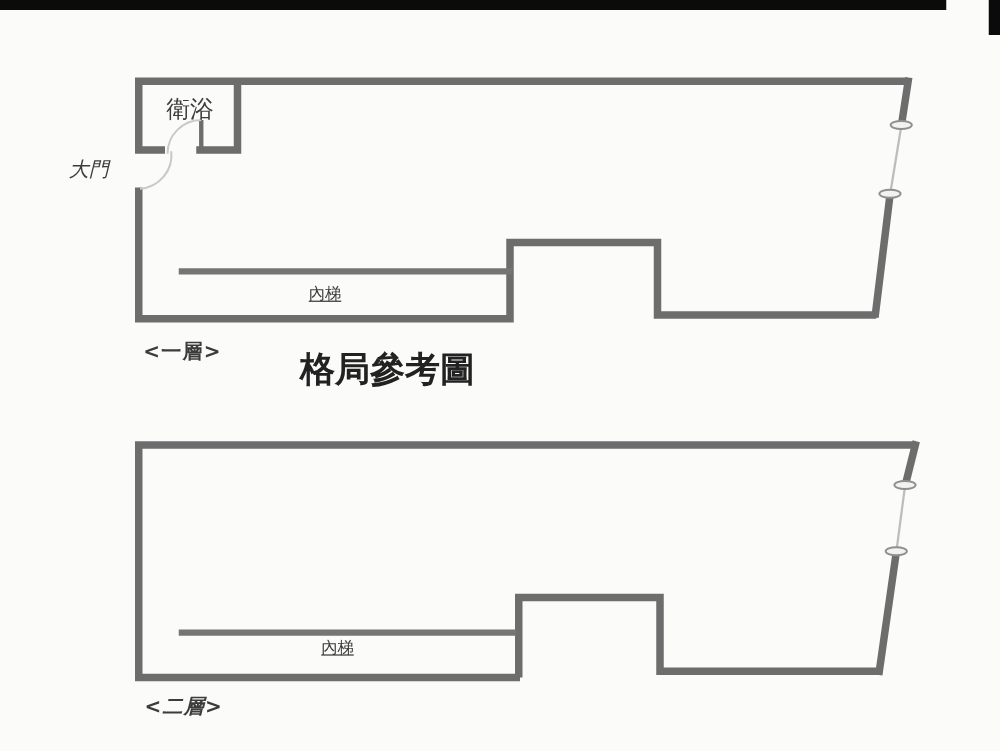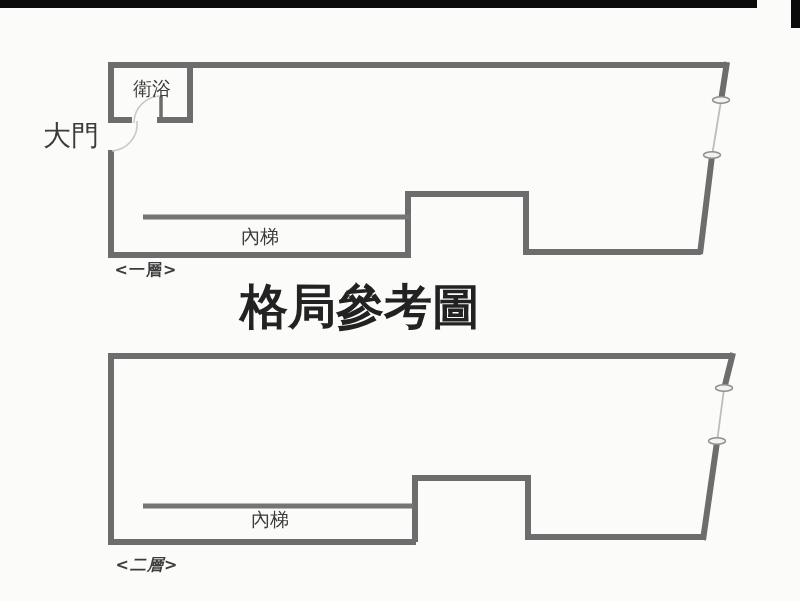--- a/index.html
+++ b/index.html
@@ -63,26 +63,26 @@
     stroke-width: 1.5;
   }
   .lbl {
     position: absolute;
     transform: translate(-50%, -50%);
     color: var(--c-label-text, #3c3c3c);
     white-space: nowrap;
     line-height: 1;
   }
   .lbl-room   { font-size: 19px; }
-  .lbl-door   { font-size: 28px; }
-  .lbl-stairs { font-size: 19px; }
+  .lbl-door   { font-size: 16px; font-style: italic; }
+  .lbl-stairs { font-size: 13px; text-decoration: underline; }
   .lbl-floor  { font-size: 16px; font-weight: 600; letter-spacing: 1px; }
   .title-main {
     position: absolute; left: 240px; top: 282px;
-    font-size: 48px; line-height: 1;
+    font-size: 28px; line-height: 1;
     font-weight: 700;
     color: var(--c-title-text, #222);
     letter-spacing: 0px;
     white-space: nowrap;
   }
   .title-note {
     position: absolute; left: 470px; top: 293px;
     font-size: 21px; line-height: 1;
     font-weight: 700;
     color: var(--c-label-text, #333);
@@ -141,21 +141,21 @@
       <path class="stair-line" d="M143,506 H413"></path>
     </g>
   </svg>
 
   <div class="lbl lbl-room" style="left:152px; top:88px;">衛浴</div>
 
   <div class="lbl lbl-door" style="left:71px; top:136px;">大門</div>
 
   <div class="lbl lbl-stairs" style="left:260px; top:236px;">內梯</div>
 
-  <div class="lbl lbl-floor" style="left:146px; top:270px;">&lt;一層&gt;</div>
+  <div class="lbl lbl-floor" style="left:146px; top:281px;">&lt;一層&gt;</div>
 
   <div class="title-main">格局參考圖</div>
 
 
   <div class="lbl lbl-stairs" style="left:270px; top:519px;">內梯</div>
 
   <div class="lbl lbl-floor" style="left:147px; top:565px;font-style:italic;">&lt;二層&gt;</div>
 
 </div>
 

